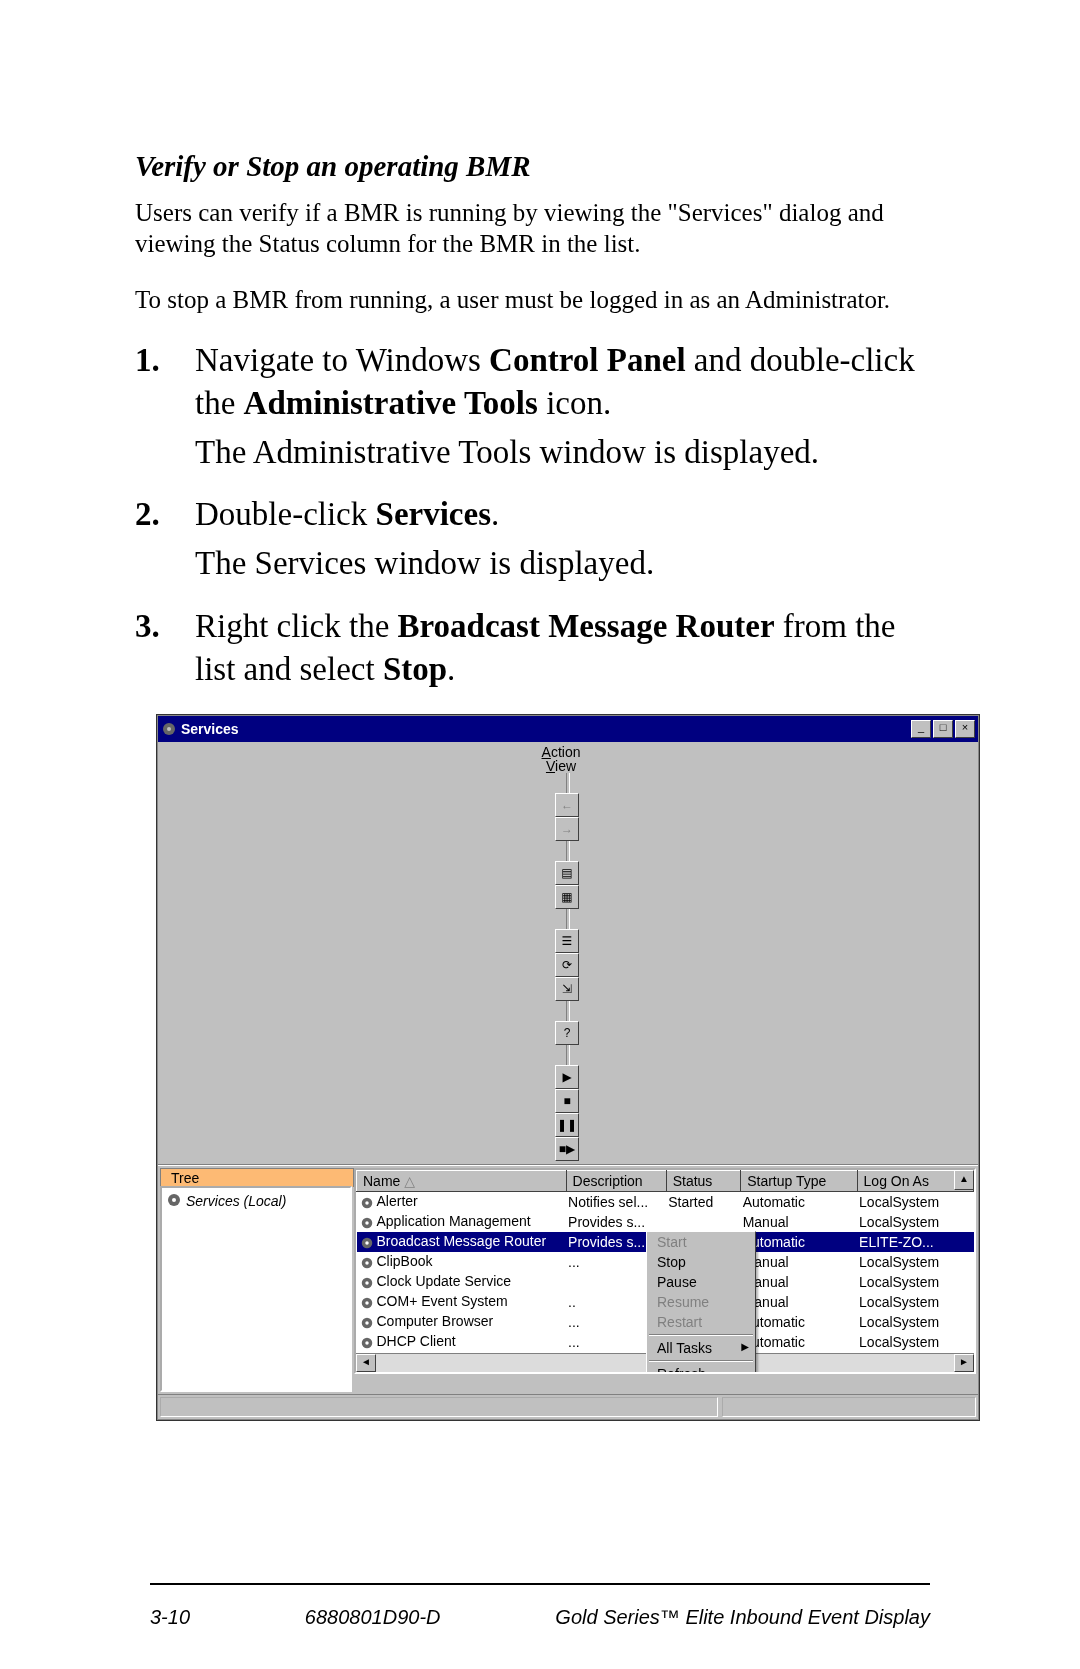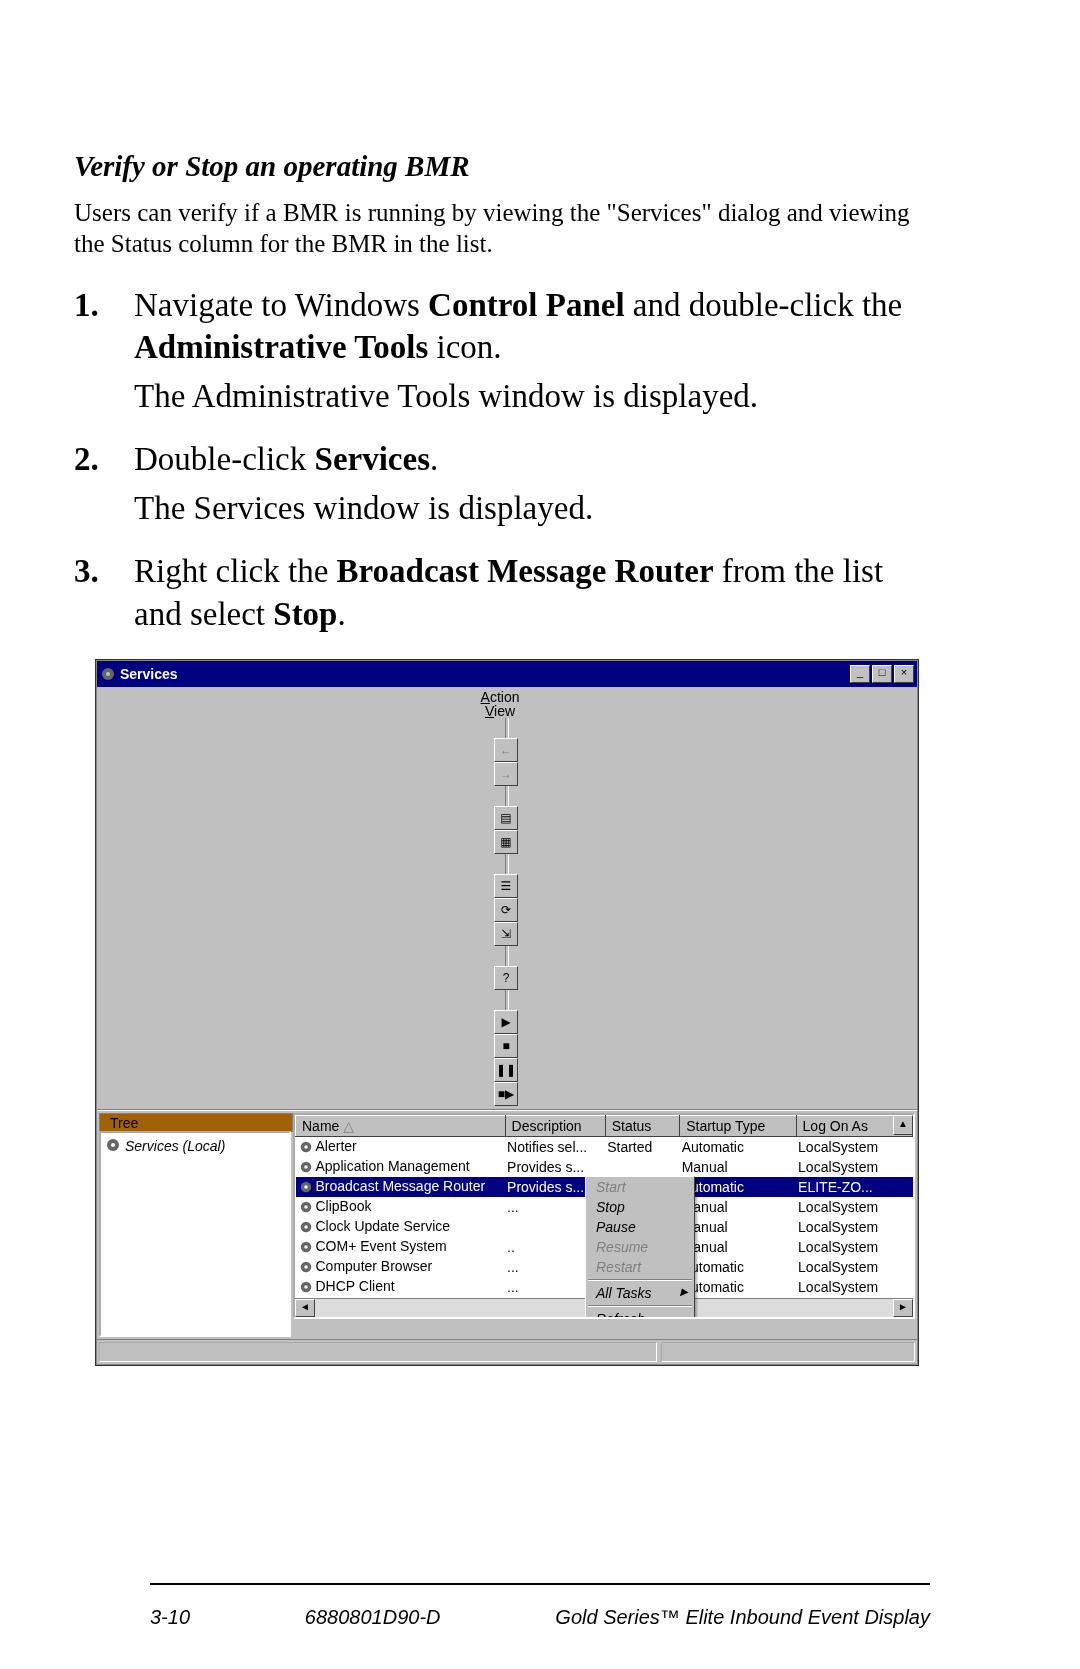--- a/index.html
+++ b/index.html
@@ -5,21 +5,22 @@
   body {
     margin: 0;
     background: #fff;
     font-family: "Times New Roman", Times, serif;
     color: #000;
     width: 1080px;
     height: 1669px;
     position: relative;
   }
   .page {
-    padding: 150px 150px 0 74px;
+    padding: 150px 150px 0 103px;
+    margin-left: 32px;
   }
   h2.section-title {
     font-size: 29px;
     font-style: italic;
     font-weight: bold;
     margin: 0 0 14px 0;
   }
   p.body {
     font-size: 25px;
     margin: 0 0 24px 0;
@@ -115,21 +116,21 @@
     width: 192px;
     border: 2px inset #fff;
     background: #fff;
     margin: 2px;
     height: 206px;
     box-sizing: border-box;
     overflow: hidden;
     font-style: italic;
   }
   .tree-tab {
-    background:#a16207;
+    background:#fdba74;
     border-bottom:1px solid #808080;
     display:inline-block;
     padding:2px 10px;
     margin:2px 0 0 2px;
     border:1px solid #808080;
     border-bottom:none;
     font-size:14px;
   }
   .tree-body { padding:4px 4px; font-size:14px; }
   .tree-body .node { display:flex; align-items:center; gap:4px; }
@@ -210,21 +211,20 @@
     position:absolute;
     left:290px;
     top:61px;
     width:108px;
     background:#c0c0c0;
     border:1px solid #404040;
     border-top-color:#fff;border-left-color:#fff;
     box-shadow:2px 2px 2px rgba(0,0,0,.3);
     z-index:5;
     font-size:14px;
-    font-style:italic;
   }
   .ctxmenu .mi{padding:3px 10px;position:relative}
   .ctxmenu .mi.disabled{color:#808080}
   .ctxmenu .msep{height:0;border-top:1px solid #808080;border-bottom:1px solid #fff;margin:2px 2px}
   .ctxmenu .mi .arrow{position:absolute;right:6px;top:4px;font-size:10px}
 
   
   .footer-rule{
     position:absolute;
     left:150px;right:150px;
@@ -244,20 +244,21 @@
   .footer .prod{font-style:italic}
 
   .gear-svg{fill:#666}
 </style>
 </head>
 <body>
 
 <div class="page">
   <h2 class="section-title">Verify or Stop an operating BMR</h2>
   <p class="body">Users can verify if a BMR is running by viewing the "Services" dialog and viewing the Status column for the BMR in the list.</p>
+  <p class="body">To stop a BMR from running, a user must be logged in as an Administrator.</p>
 
   <ol class="steps">
     <li>
       <span>Navigate to Windows </span><b>Control Panel</b><span> and double-click the </span><b>Administrative Tools</b><span> icon.</span>
       <div class="sub">The Administrative Tools window is displayed.</div>
     </li>
     <li>
       <span>Double-click </span><b>Services</b><span>.</span>
       <div class="sub">The Services window is displayed.</div>
     </li>

